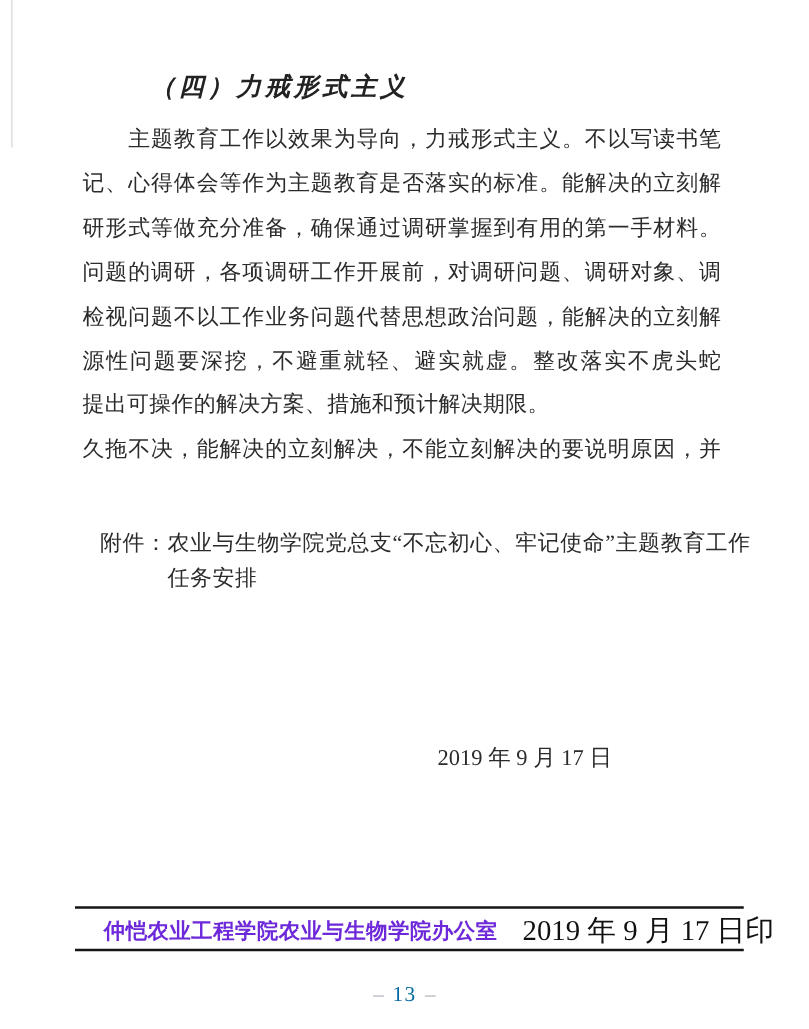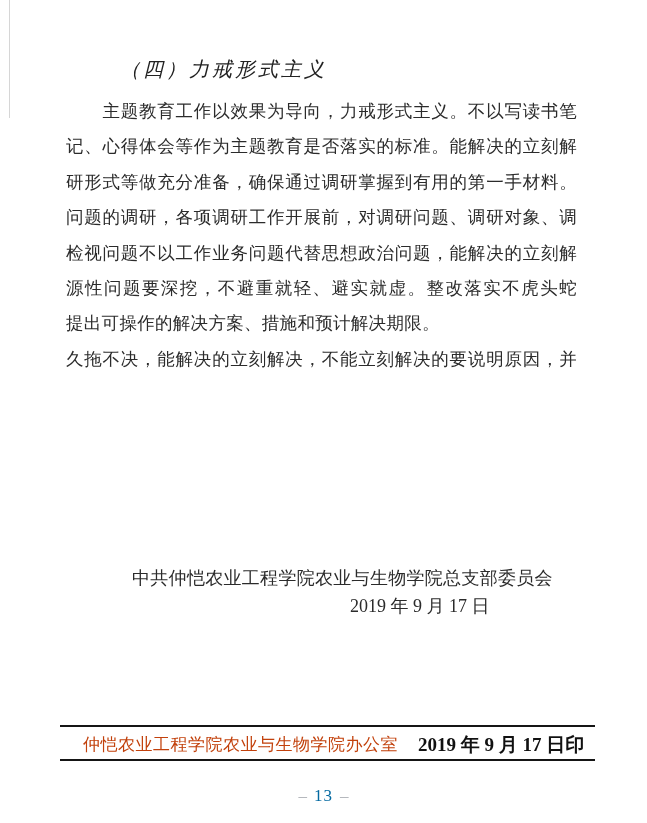--- a/index.html
+++ b/index.html
@@ -23,21 +23,21 @@
     width: 1px;
     height: 118px;
     background: #d6d6d6;
   }
   .heading {
     position: absolute;
     left: 120px;
     top: 56px;
     margin: 0;
     font-size: 20px;
-    font-weight: 400;
+    font-weight: 700;
     font-style: italic;
     letter-spacing: 3px;
     white-space: nowrap;
     color: #222222;
     text-align: center;
   }
   .body-block {
     position: absolute;
     left: 66px;
     top: 94px;
@@ -98,32 +98,32 @@
     background: #151515;
   }
   .footer-rule.top { top: 725px; }
   .footer-rule.bottom { top: 759px; }
   .footer-office {
     position: absolute;
     left: 83px;
     top: 734px;
     font-size: 17px;
     line-height: 22px;
-    font-weight: normal;
+    font-weight: bold;
     letter-spacing: 0.5px;
     white-space: nowrap;
-    color: #c2410c;
+    color: #6d28d9;
   }
   .footer-date {
     position: absolute;
     left: 418px;
     top: 734px;
-    font-size: 19px;
+    font-size: 23px;
     line-height: 22px;
-    font-weight: bold;
+    font-weight: normal;
     white-space: nowrap;
     color: #111111;
   }
   .page-number {
     position: absolute;
     left: 0;
     right: 0;
     top: 786px;
     text-align: center;
     font-size: 17px;
@@ -151,22 +151,28 @@
     <div class="bline">　　主题教育工作以效果为导向，力戒形式主义。不以写读书笔</div>
     <div class="bline">记、心得体会等作为主题教育是否落实的标准。能解决的立刻解决</div>
     <div class="bline">研形式等做充分准备，确保通过调研掌握到有用的第一手材料。</div>
     <div class="bline">问题的调研，各项调研工作开展前，对调研问题、调研对象、调</div>
     <div class="bline">检视问题不以工作业务问题代替思想政治问题，能解决的立刻解决</div>
     <div class="bline">源性问题要深挖，不避重就轻、避实就虚。整改落实不虎头蛇尾、</div>
     <div class="bline last">提出可操作的解决方案、措施和预计解决期限。</div>
     <div class="bline">久拖不决，能解决的立刻解决，不能立刻解决的要说明原因，并</div>
   </div>
 
+  <div class="attachment">
+    <span class="att-label">附件：</span>
+    <div class="att-content">
+      <div>农业与生物学院党总支“不忘初心、牢记使命”主题教育工作</div>
+      <div>任务安排</div>
+    </div>
+  </div>
 
-  <div class="sig-org">中共仲恺农业工程学院农业与生物学院总支部委员会</div>
 
   <div class="sig-date">2019 年 9 月 17 日</div>
 
   <div class="footer-rule top"></div>
 
   <div class="footer-office">仲恺农业工程学院农业与生物学院办公室</div>
 
   <div class="footer-date">2019 年 9 月 17 日印</div>
 
   <div class="footer-rule bottom"></div>

